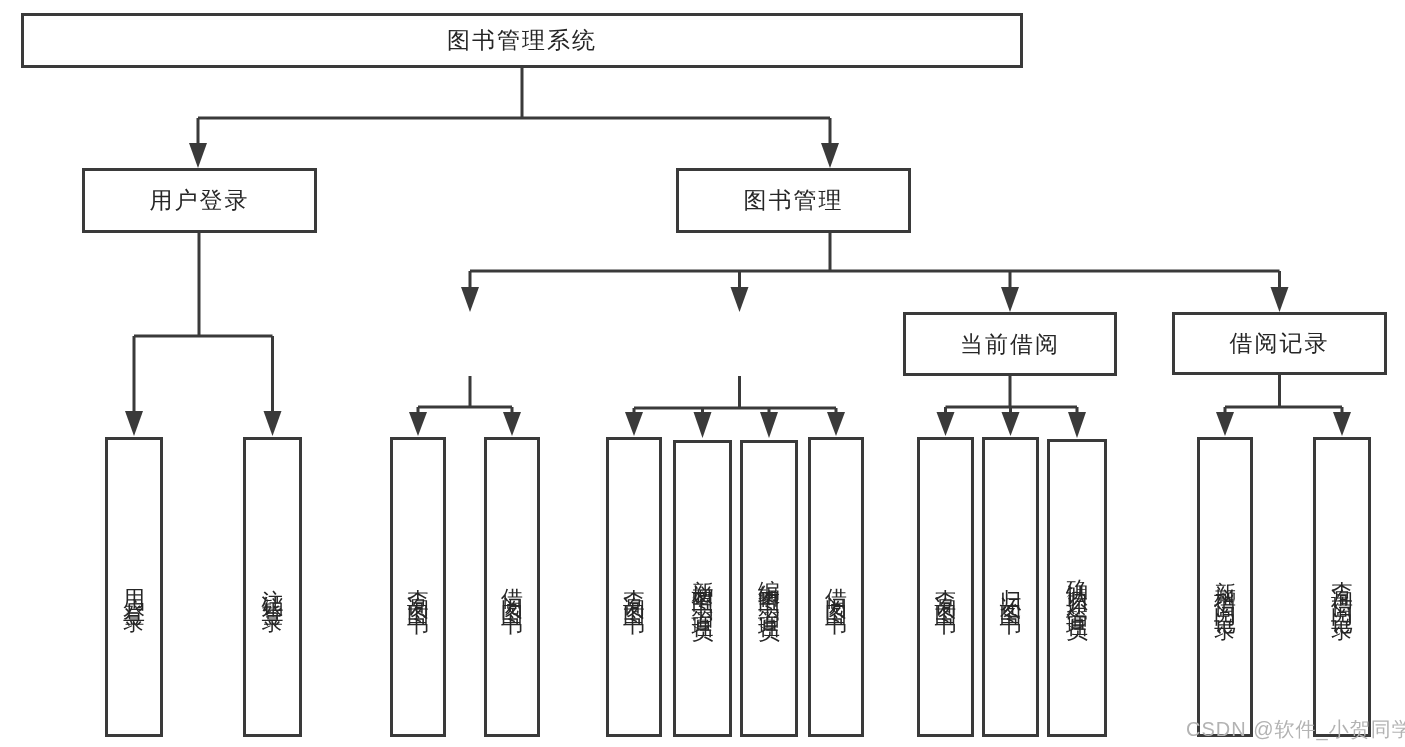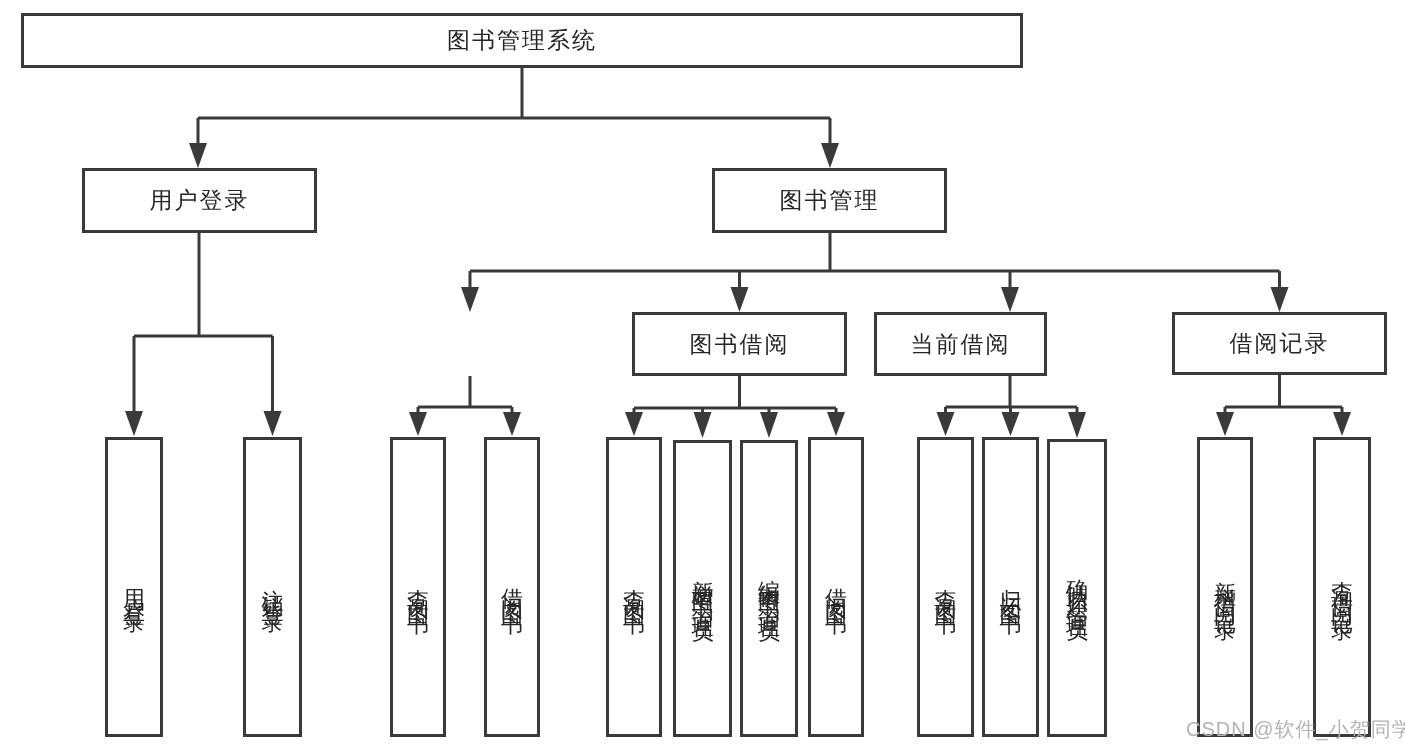--- a/index.html
+++ b/index.html
@@ -107,28 +107,25 @@
     </g>
   </svg>
 
   <div class="box hbox" style="left:21px; top:13px; width:1002px; height:55px;">
     <span>图书管理系统</span>
   </div>
 
   <div class="box hbox" style="left:82px; top:168px; width:235px; height:65px;">
     <span>用户登录</span>
   </div>
-  <div class="box hbox" style="left:712px; top:168px; width:235px; height:65px;">
+  <div class="box hbox" style="left:676px; top:168px; width:235px; height:65px;">
     <span>图书管理</span>
   </div>
 
-  <div class="box hbox" style="left:632px; top:312px; width:215px; height:64px;">
-    <span>图书借阅</span>
-  </div>
-  <div class="box hbox" style="left:874px; top:312px; width:173px; height:64px;">
+  <div class="box hbox" style="left:903px; top:312px; width:214px; height:64px;">
     <span>当前借阅</span>
   </div>
   <div class="box hbox" style="left:1172px; top:312px; width:215px; height:63px;">
     <span>借阅记录</span>
   </div>
 
   <div class="box vbox" style="left:105px; top:437px; width:58px; height:300px;">
     <span class="vtext">用户登录</span>
   </div>
   <div class="box vbox" style="left:243px; top:437px; width:59px; height:300px;">

